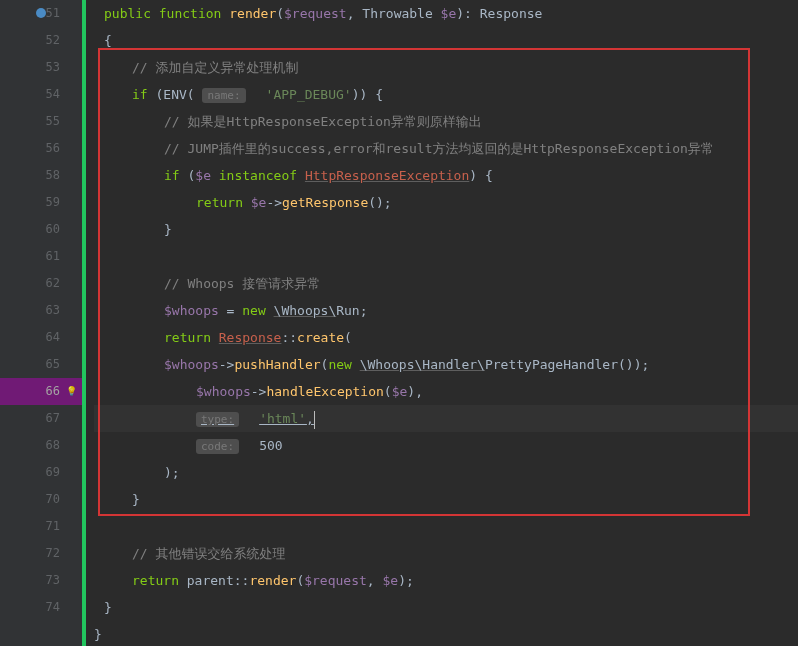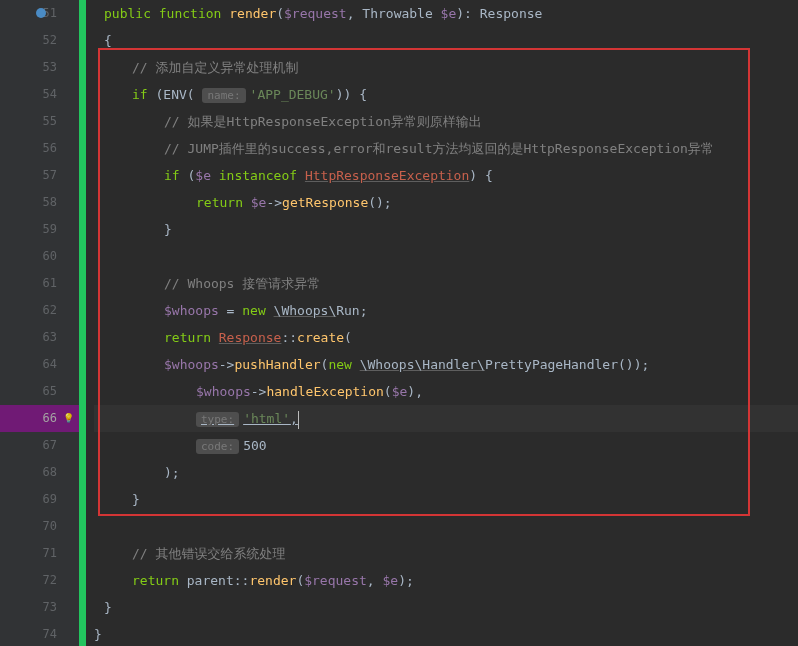--- a/index.html
+++ b/index.html
@@ -9,21 +9,21 @@
       font-size: 13px;
       color: #a9b7c6;
       width: 798px;
       height: 646px;
       overflow: hidden;
       display: flex;
     }
     .gutter {
       width: 86px;
       background: #313335;
-      border-right: 7px solid #22c55e;
+      border-right: 4px solid #22c55e;
       padding-top: 0;
       flex-shrink: 0;
     }
     .line-num {
       color: #606366;
       text-align: right;
       padding-right: 22px;
       height: 27px;
       line-height: 27px;
       font-size: 12px;
@@ -77,39 +77,38 @@
     .comment { color: #808080; font-style: normal; }
     .cls { color: #a9b7c6; text-decoration: underline; text-decoration-color: #5e5e5e; }
     .cls-red { color: #c7604c; text-decoration: underline; text-decoration-color: #5e5e5e; }
     .punc { color: #a9b7c6; }
     .hint {
       background: #4e4e4e;
       color: #787878;
       padding: 1px 5px;
       border-radius: 3px;
       font-size: 11px;
-      margin-right: 4px;
+      margin-right: 20px;
     }
     .indent1 { padding-left: 10px; }
     .indent2 { padding-left: 38px; }
     .indent3 { padding-left: 70px; }
     .indent4 { padding-left: 102px; }
     .caret { border-right: 1px solid #bbb; display: inline-block; height: 18px; vertical-align: middle; }
   </style>
 </head>
 <body>
 
 <div class="gutter">
   <div class="line-num breakpoint">51</div>
   <div class="line-num">52</div>
   <div class="line-num">53</div>
   <div class="line-num">54</div>
   <div class="line-num">55</div>
   <div class="line-num">56</div>
-  <div class="line-num">57</div>
   <div class="line-num">58</div>
   <div class="line-num">59</div>
   <div class="line-num">60</div>
   <div class="line-num">61</div>
   <div class="line-num">62</div>
   <div class="line-num">63</div>
   <div class="line-num">64</div>
   <div class="line-num">65</div>
   <div class="line-num active lightbulb">66</div>
   <div class="line-num">67</div>

